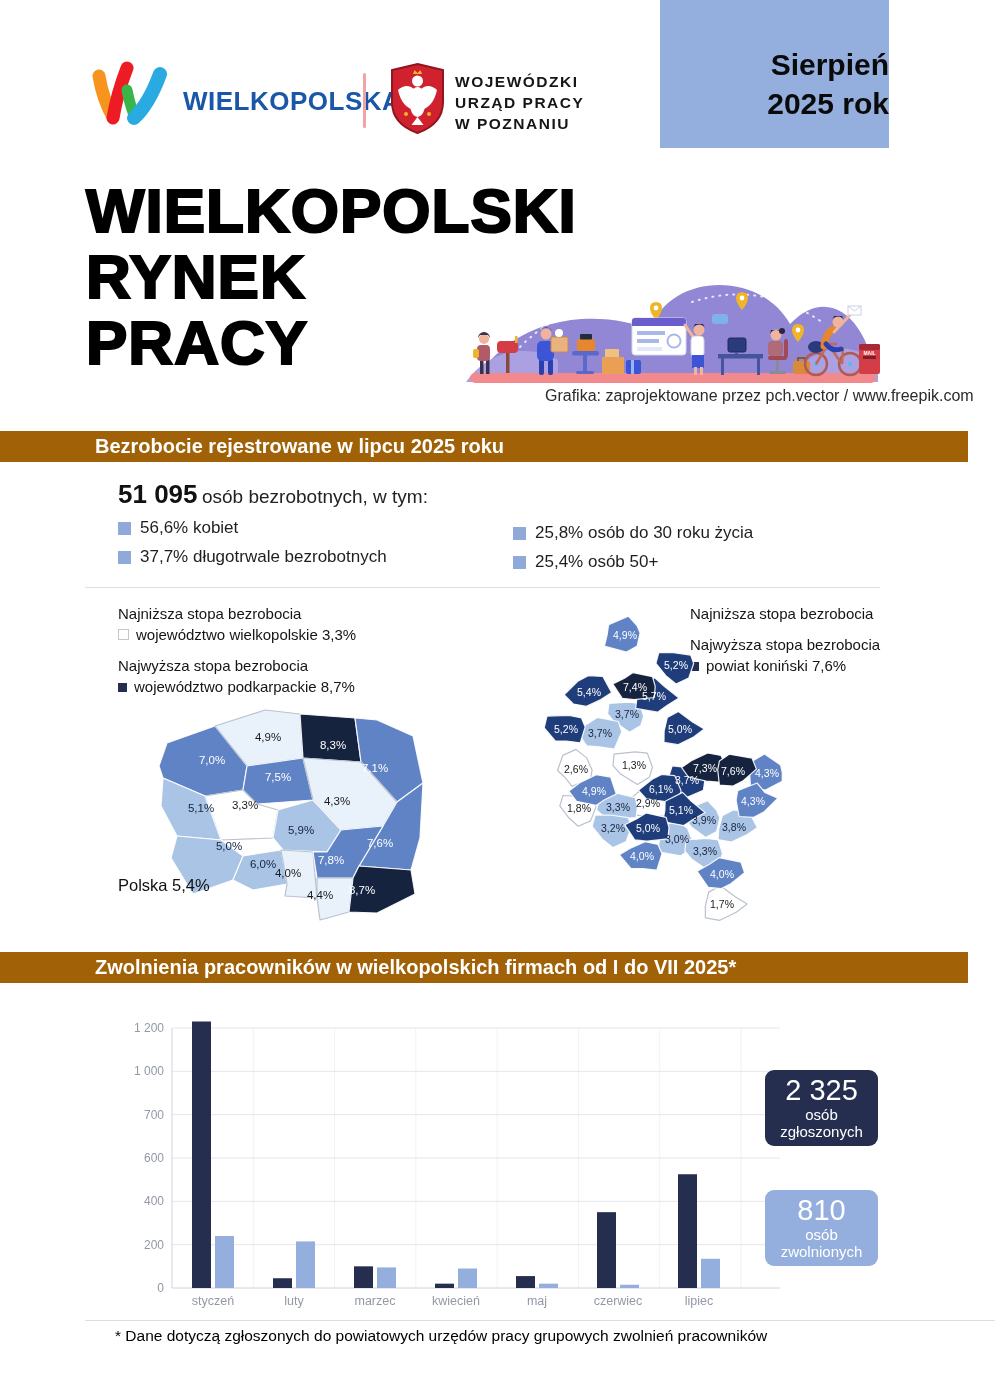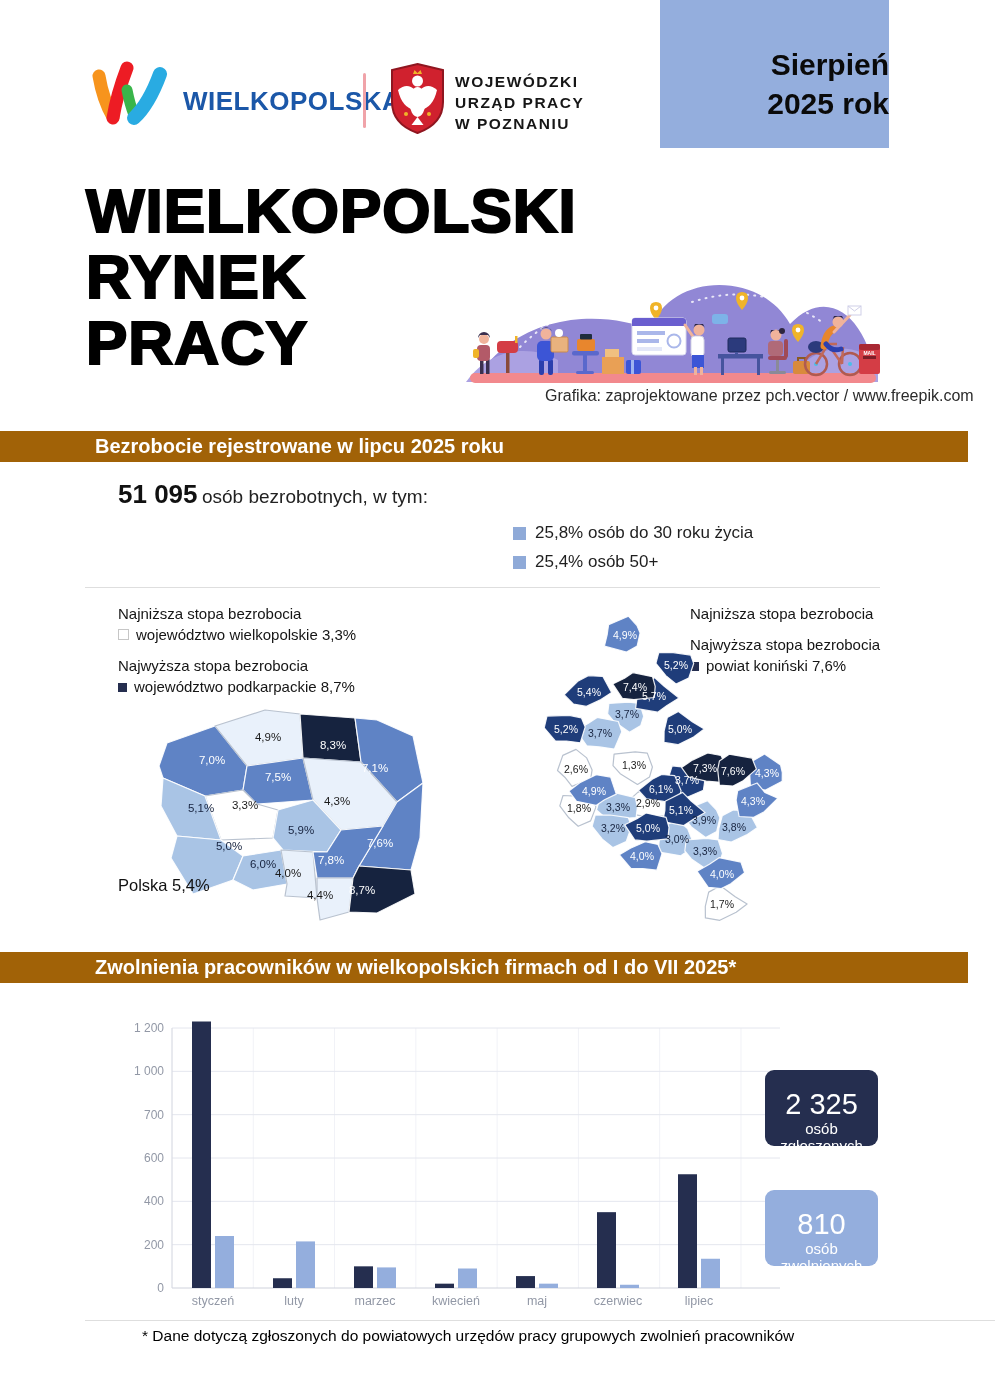--- a/index.html
+++ b/index.html
@@ -42,27 +42,27 @@
   .note .nt{margin-top:10px;}
   .sq{display:inline-block;width:9px;height:9px;margin-right:7px;}
   .sq.white{background:#fff;border:1px solid #c6c6c6;}
   .sq.navy{background:#252e4f;}
   .poland-avg{position:absolute;left:118px;top:876px;font-size:16.5px;color:#111;}
 
   .hline{position:absolute;height:1px;background:#dedede;}
 
   
   .info-box{position:absolute;left:765px;width:113px;height:76px;border-radius:9px;
-            color:#fff;text-align:center;box-sizing:border-box;padding-top:19px;}
+            color:#fff;text-align:center;box-sizing:border-box;padding-top:5px;}
   .info-box .num{font-size:29px;line-height:31px;}
   .info-box .cap{font-size:15px;line-height:17px;}
   .info-box.dark{background:#252e4f;top:1070px;}
   .info-box.lite{background:#94aedd;top:1190px;}
 
-  .footnote{position:absolute;left:115px;top:1327px;font-size:15.5px;color:#000;margin-left:27px;}
+  .footnote{position:absolute;left:115px;top:1327px;font-size:15.5px;color:#000;}
   svg text{font-family:"Liberation Sans",sans-serif;}
 </style>
 </head>
 <body>
 
 <div class="page">
 
   <svg class="abs" style="left:88px;top:60px" width="86" height="72" viewBox="0 0 86 72">
     <path d="M11,16 Q15,40 25,57" stroke="#f7941d" stroke-width="13" stroke-linecap="round" fill="none"></path>
     <path d="M39,8 Q29,34 25,58" stroke="#ed1c24" stroke-width="13" stroke-linecap="round" fill="none"></path>
@@ -220,20 +220,30 @@
   </svg>
   <div class="credit">Grafika: zaprojektowane przez pch.vector / www.freepik.com</div>
 
   <div class="section-bar" style="top:431px">Bezrobocie rejestrowane w lipcu 2025 roku</div>
 
   <div class="stat-line">
     <span class="stat-number">51 095</span>
     <span class="stat-suffix">osób bezrobotnych, w tym:</span>
   </div>
 
+  <div class="bullets" style="left:118px;top:518px;width:380px">
+    <div class="bullet">
+      <span class="bsq"></span>
+      <span>56,6% kobiet</span>
+    </div>
+    <div class="bullet">
+      <span class="bsq"></span>
+      <span>37,7% długotrwale bezrobotnych</span>
+    </div>
+  </div>
   <div class="bullets" style="left:513px;top:523px;width:380px">
     <div class="bullet">
       <span class="bsq"></span>
       <span>25,8% osób do 30 roku życia</span>
     </div>
     <div class="bullet">
       <span class="bsq"></span>
       <span>25,4% osób 50+</span>
     </div>
   </div>

